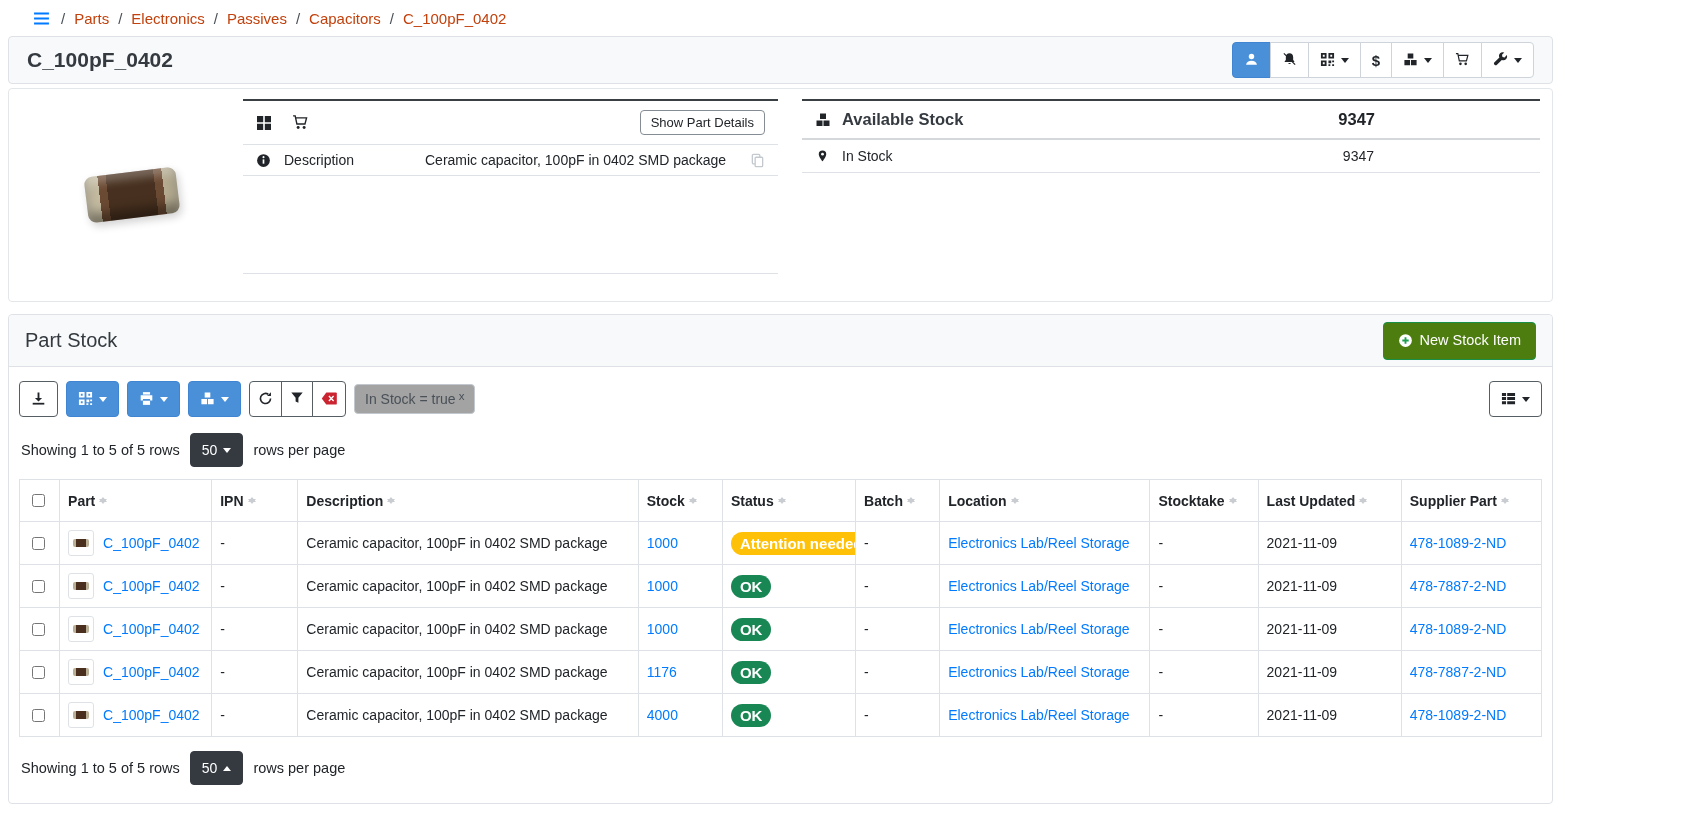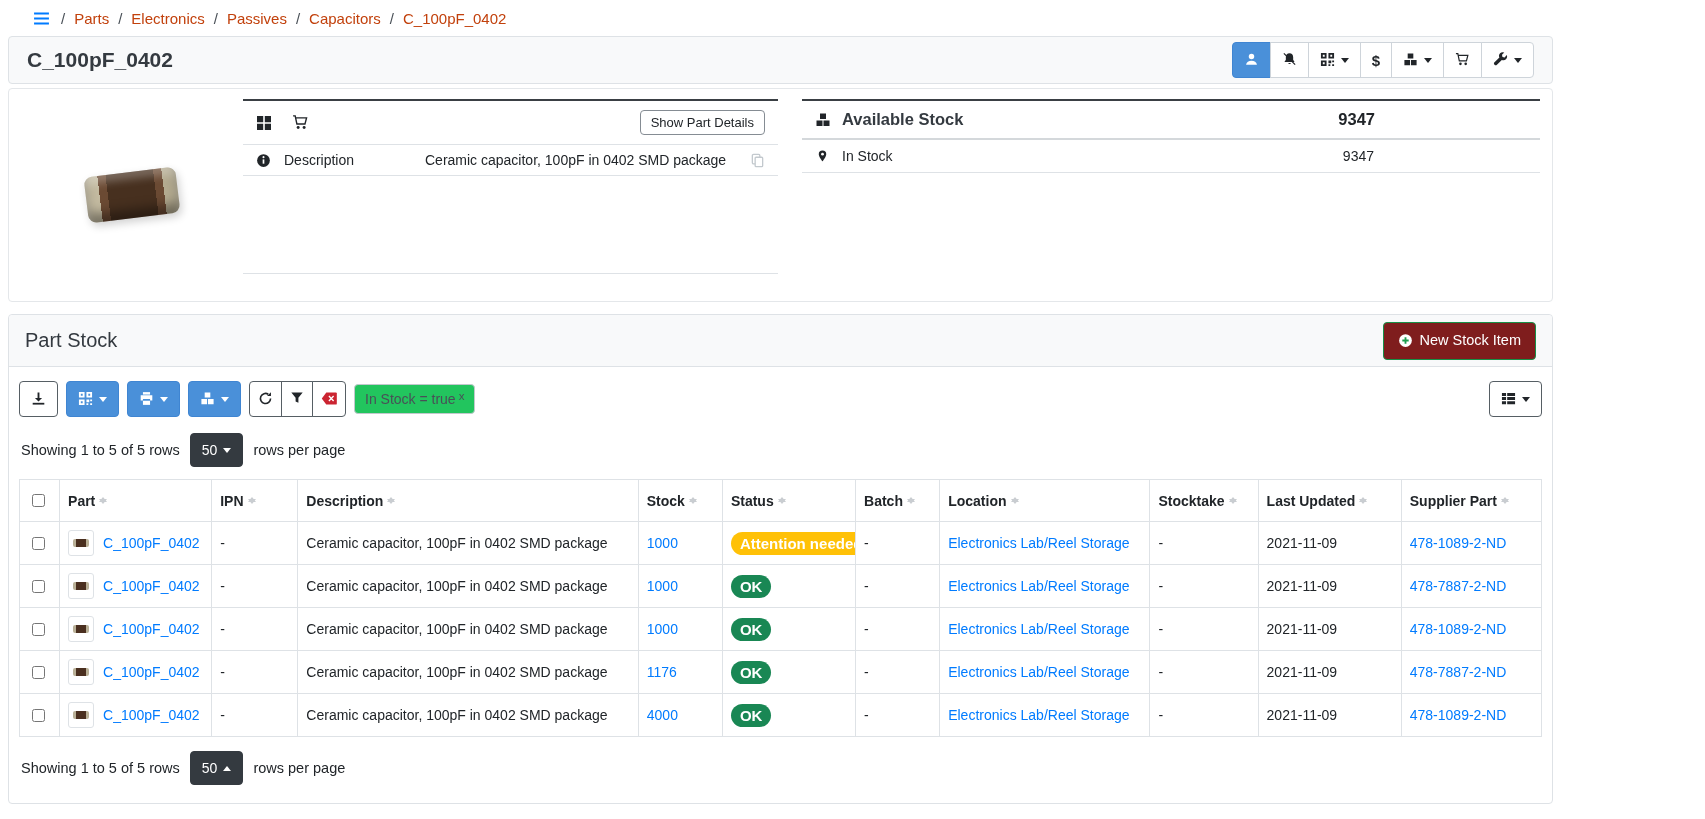--- a/index.html
+++ b/index.html
@@ -28,21 +28,21 @@
   .btn { display:inline-flex; align-items:center; justify-content:center; gap:6px;
     background:#fff; border:1px solid #ced4da; color:#212529; font-size:14px;
     padding:7px 11px; cursor:pointer; border-radius:4px; line-height:1; height:36px;
     font-family:inherit; }
   .btn-group { display:inline-flex; }
   .btn-group .btn { border-radius:0; margin-left:-1px; }
   .btn-group .btn:first-child { border-radius:4px 0 0 4px; margin-left:0; }
   .btn-group .btn:last-child { border-radius:0 4px 4px 0; }
   .btn.primary { background:#4a90d9; border-color:#3f85d2; color:#fff; }
   .btn.dark-outline { border-color:#565e64; }
-  .btn.success { background:#7f1d1d; border-color:#189047; color:#fff; font-size:14.5px; height:38px; padding:7px 14px; }
+  .btn.success { background:#4d7c0f; border-color:#189047; color:#fff; font-size:14.5px; height:38px; padding:7px 14px; }
   .btn.page-size { background:#343a40; border-color:#343a40; color:#fff; height:34px; padding:6px 11px; border-radius:4px; }
   .caret { display:inline-block; width:0; height:0; border-left:4px solid transparent; border-right:4px solid transparent; }
   .caret.down { border-top:5px solid currentColor; }
   .caret.up { border-bottom:5px solid currentColor; }
   .dollar { font-size:15px; font-weight:700; }
 
   
   .top-section { display:flex; margin-top:4px; border:1px solid #e4e7ea; border-radius:4px;
     background:#fff; padding:8px 12px; height:214px; }
   .part-image-col { width:222px; display:flex; align-items:center; justify-content:center; }
@@ -68,21 +68,21 @@
 
   
   .stock-panel { margin-top:12px; border:1px solid #dee2e6; border-radius:4px; background:#fff; }
   .panel-header { background:#f8f9fa; border-bottom:1px solid #dee2e6; border-radius:4px 4px 0 0;
     display:flex; align-items:center; justify-content:space-between; padding:8px 16px; height:52px; }
   .panel-title { font-size:20px; font-weight:500; color:#343a40; margin:0; }
   .panel-body { padding:14px 10px 14px 10px; }
 
   .table-toolbar { display:flex; align-items:center; gap:8px; }
   .toolbar-spacer { flex:1; }
-  .filter-chip { display:inline-flex; align-items:flex-start; gap:3px; background:#22c55e; border:1px solid #c2c8cd;
+  .filter-chip { display:inline-flex; align-items:flex-start; gap:3px; background:#a3a3a3; border:1px solid #c2c8cd;
     border-radius:4px; padding:6px 10px; color:#495057; font-size:14px; cursor:pointer; }
   .filter-chip .chip-close { font-size:11.5px; line-height:1; cursor:pointer; color:#495057; }
   .search-input { width:190px; height:38px; border:1px solid #ced4da; border-radius:4px; padding:7px 11px;
     font-size:14.5px; font-family:inherit; color:#212529; }
   .search-input::placeholder { color:#848c94; }
 
   .pagination-row { display:flex; align-items:center; gap:10px; margin:16px 2px 12px 2px; font-size:14.5px; }
   .pagination-row.bottom { margin:14px 2px 4px 2px; }
 
   table.stock-table { width:100%; border-collapse:collapse; table-layout:fixed; margin-top:4px; }

